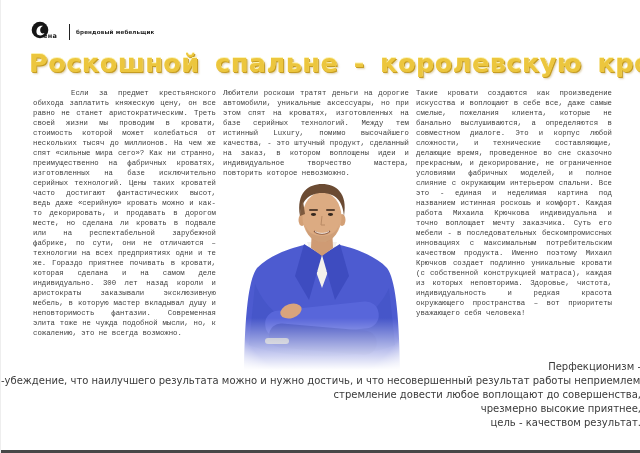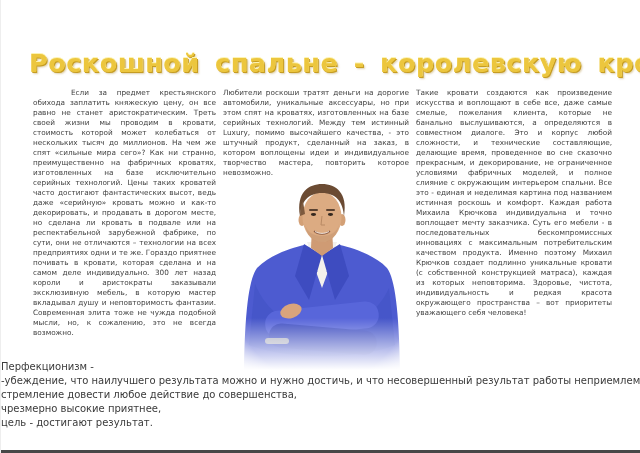--- a/index.html
+++ b/index.html
@@ -22,40 +22,53 @@
   .title {
     position:absolute; top:48px; left:28px; width:600px; white-space:nowrap;
     font-size:25.5px; font-weight:bold; letter-spacing:0.5px; word-spacing:6px;
     color:#ecc63e;
     text-shadow: 0 -1px 0 #fdf3b2, 1px 1px 0 #c59c22, 2px 2px 2px rgba(160,120,20,0.35);
   }
 
   
   .columns { position:absolute; top:88px; left:32px; display:flex; gap:7px; }
   .col { font-size:7.3px; line-height:10px; text-align:justify; color:#3f3f3f; }
-  .col p { margin:0; }
+  .col p { margin:0;font-family:Liberation Mono, monospace; }
   .col-1 { width:183px; }
   .col-2 { width:186px; }
   .col-3 { width:196px; }
   .col-1 p { text-indent:38px; }
 
   
   .photo { position:relative; width:170px; height:190px; margin:2px 0 0 14px; }
   .photo svg { display:block; }
 
   
-  .quote { position:absolute; top:360px; left:0; width:640px; text-align:left;
+  .quote { position:absolute; top:360px; left:0; width:640px; text-align:right;
            font-size:10px; line-height:14px; color:#3a3a3a; }
   .quote div { white-space:nowrap; }
 </style>
 </head>
 <body>
 
 <div class="page">
 
+  <div class="header">
+    <div class="logo-mark">
+      <span>
+        <svg width="20" height="20" viewBox="0 0 20 20">
+          <circle cx="9" cy="9" r="8.3" fill="#161616"></circle>
+          <path d="M5.5,11.5 C5,6.5 8.5,4 12,4.8 C10,6 9,7.5 9.2,9.5 C9.4,12 11.5,13 13.5,12 C12.5,14.5 8,15.5 6,13 Z" fill="#ffffff"></path>
+        </svg>
+      </span>
+      <span class="logo-word">ена</span>
+    </div>
+    <div class="logo-divider"></div>
+    <div class="tagline">брендовый мебельщик</div>
+  </div>
 
   <div class="title">Роскошной спальне - королевскую кровать</div>
 
   <div class="columns">
     <div class="col col-1">
       <p>Если за предмет крестьянского обихода заплатить княжескую цену, он все равно не станет аристократическим. Треть своей жизни мы проводим в кровати, стоимость которой может колебаться от нескольких тысяч до миллионов. На чем же спят «сильные мира сего»? Как ни странно, преимущественно на фабричных кроватях, изготовленных на базе исключительно серийных технологий. Цены таких кроватей часто достигают фантастических высот, ведь даже «серийную» кровать можно и как-то декорировать, и продавать в дорогом месте, но сделана ли  кровать в подвале или на респектабельной зарубежной фабрике, по сути, они не отличаются – технологии на всех предприятиях одни и те же. Гораздо приятнее почивать в кровати, которая сделана и на самом деле индивидуально. 300 лет назад короли и аристократы заказывали эксклюзивную мебель, в которую мастер вкладывал душу и неповторимость фантазии. Современная элита тоже не чужда подобной мысли, но, к сожалению, это не всегда возможно.</p>
     </div>
 
     <div class="col col-2">
       <p>Любители роскоши тратят деньги на дорогие автомобили, уникальные аксессуары, но при этом спят на кроватях, изготовленных на базе серийных технологий. Между тем истинный Luxury, помимо высочайшего качества, - это штучный продукт, сделанный на заказ, в котором воплощены идеи и индивидуальное творчество мастера, повторить которое невозможно.</p>
@@ -121,19 +134,19 @@
     </div>
 
     <div class="col col-3">
       <p>Такие кровати создаются как произведение искусства и воплощают в себе все, даже самые смелые, пожелания клиента, которые не банально выслушиваются, а определяются в совместном диалоге. Это и корпус любой сложности, и технические составляющие, делающие время, проведенное во сне сказочно прекрасным, и декорирование, не ограниченное условиями фабричных моделей, и полное слияние с окружающим интерьером спальни. Все это - единая и неделимая картина под названием истинная роскошь и комфорт. Каждая работа Михаила Крючкова индивидуальна и точно воплощает мечту заказчика. Суть его мебели - в последовательных бескомпромиссных инновациях с максимальным потребительским качеством продукта. Именно поэтому Михаил Крючков создает подлинно уникальные кровати (с собственной конструкцией матраса), каждая из которых неповторима. Здоровье, чистота, индивидуальность и редкая красота окружающего пространства – вот приоритеты уважающего себя человека!</p>
     </div>
   </div>
 
   <div class="quote">
     <div>Перфекционизм -</div>
     <div>-убеждение, что наилучшего результата можно  и нужно достичь, и что несовершенный результат работы неприемлем,</div>
-    <div>стремление довести любое действие до совершенства,</div>
+    <div>стремление довести любое воплощают до совершенства,</div>
     <div>чрезмерно высокие приятнее,</div>
-    <div>цель -  достигают результат.</div>
+    <div>цель -  качеством результат.</div>
   </div>
 
   <div class="page-edge-bottom"></div>
 </div>
 
 </body></html>

